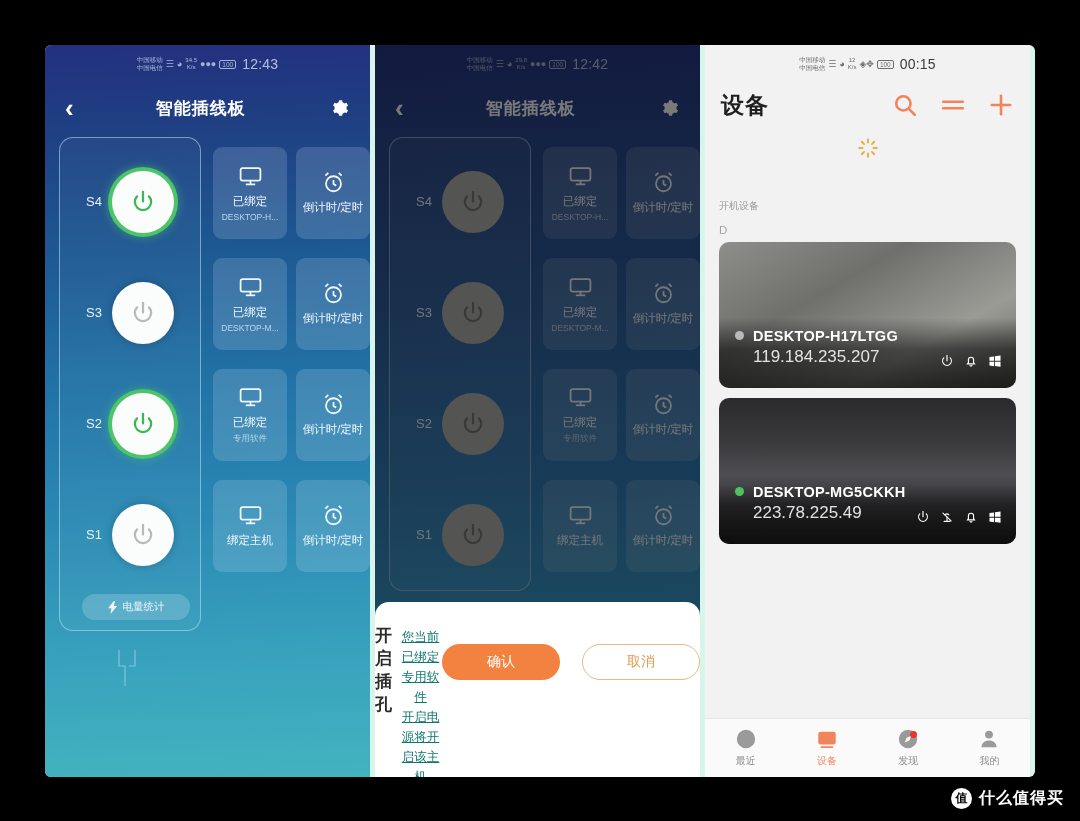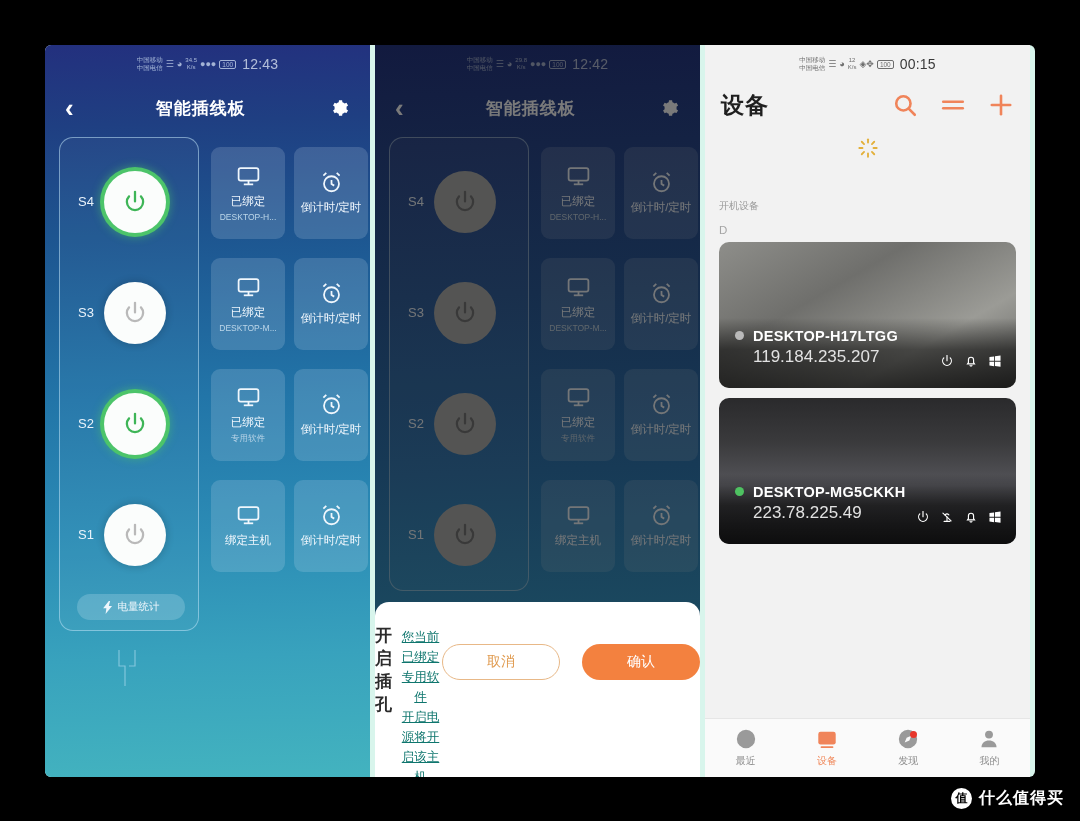--- a/index.html
+++ b/index.html
@@ -33,21 +33,21 @@
 
   .navbar{height:58px;display:flex;align-items:center;padding:0 20px;}
   .nav-back{font-size:26px;color:#fff;font-weight:700;line-height:1;cursor:pointer;}
   .nav-title{flex:1;text-align:center;font-size:17px;color:#fff;font-weight:700;
      letter-spacing:1px;}
   .nav-gear{width:22px;height:22px;}
 
   .body1{position:relative;padding:0 0 0 14px;display:flex;}
 
   .strip{width:134px;border:1px solid rgba(190,225,245,.55);border-radius:14px;
-     padding:8px 0 0 4px;display:flex;flex-direction:column;align-items:center;
+     padding:8px 0 0 12px;display:flex;flex-direction:column;align-items:center;
      background:rgba(255,255,255,.035);}
   .srow{height:111px;display:flex;align-items:center;width:100%;
         padding-left:14px;box-sizing:border-box;}
   .slabel{font-size:13px;color:#eaf3fb;width:26px;font-weight:500;}
   .pwr{width:62px;height:62px;border-radius:50%;background:#fbfdfc;
      display:flex;align-items:center;justify-content:center;cursor:pointer;}
   .pwr.on{box-shadow:0 0 0 4px #4cc46a, 0 0 9px 5px rgba(76,196,106,.45);}
   .pwr.off{box-shadow:0 0 7px 2px rgba(0,0,0,.14);}
   .pwr svg{width:26px;height:26px;}
   .kwh{margin:4px 0 10px;width:108px;height:26px;border-radius:13px;
@@ -464,22 +464,22 @@
           </div>
         </div>
 
         <div class="dialog">
           <div class="dlg-title">开启插孔</div>
           <div class="dlg-msg">
             <div>您当前已绑定专用软件</div>
             <div>开启电源将开启该主机</div>
           </div>
           <div class="dlg-btns">
+            <div class="btn btn-ok">确认</div>
             <div class="btn btn-cancel">取消</div>
-            <div class="btn btn-ok">确认</div>
           </div>
         </div>
       </div>
     </div>
 
     <div class="panel p3">
       <div class="screen3">
 
         <div class="statusbar sb3">
           <div class="sb-inner">

